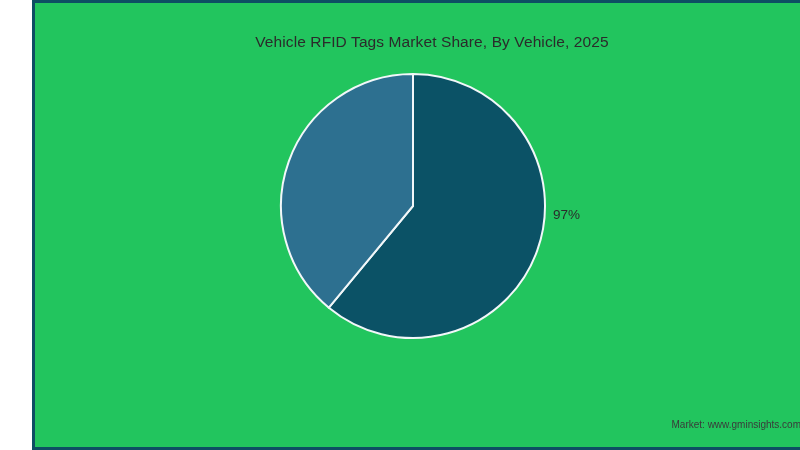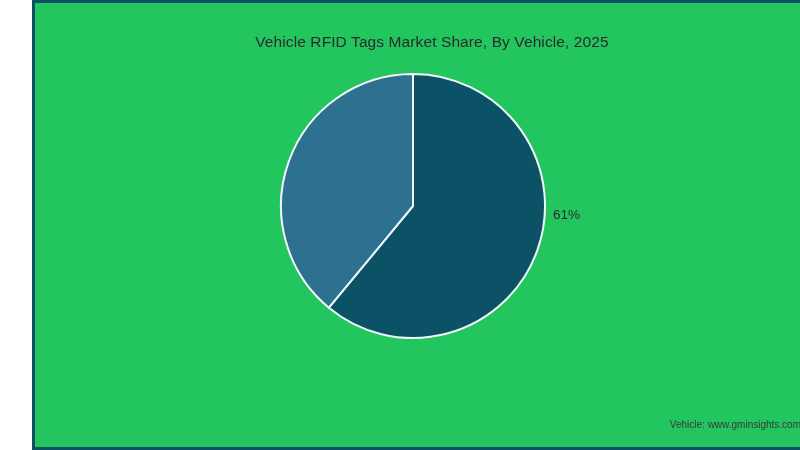--- a/index.html
+++ b/index.html
@@ -100,18 +100,18 @@
 
   <div id="pie-area">
     <svg id="pie-svg" width="800" height="450" viewBox="0 0 800 450">
 
       <path id="slice-passenger" d="M 378 203 L 378.00 71.00 A 132 132 0 1 1 293.86 304.71 Z" fill="#0b5266" stroke="#f2f7f9" stroke-width="2"></path>
 
       <path id="slice-commercial" d="M 378 203 L 293.86 304.71 A 132 132 0 0 1 378.00 71.00 Z" fill="#2d7090" stroke="#f2f7f9" stroke-width="2"></path>
     </svg>
   </div>
 
-  <div id="value-label-61">61%</div>
+  <div id="value-label-61">97%</div>
 
 
-  <div id="source-note">Vehicle: www.gminsights.com</div>
+  <div id="source-note">Market: www.gminsights.com</div>
 
 </div>
 
 </body></html>

